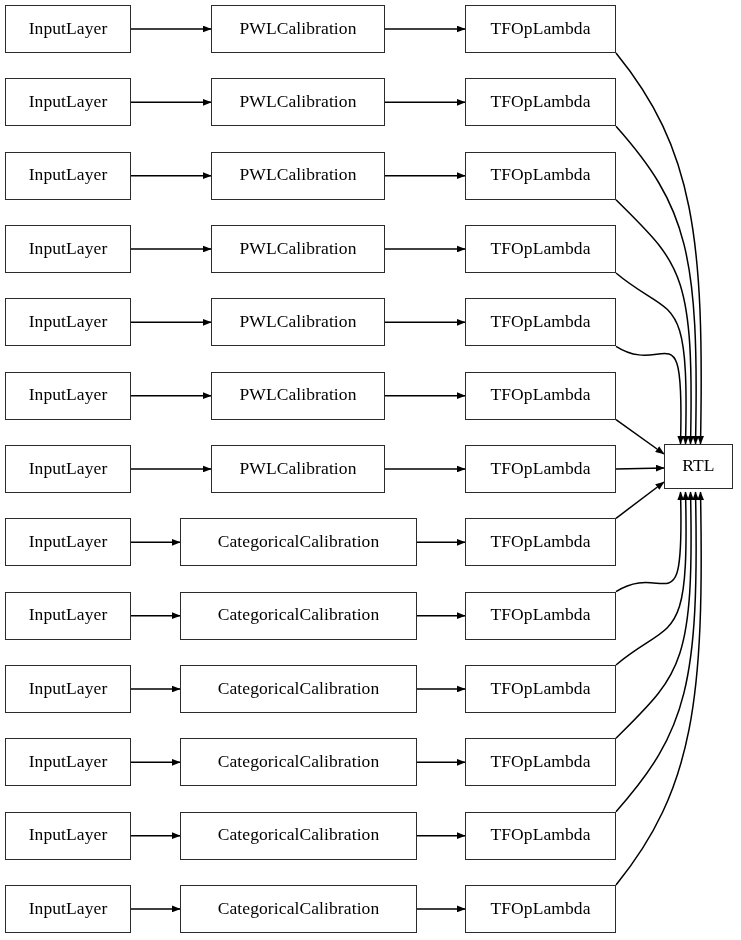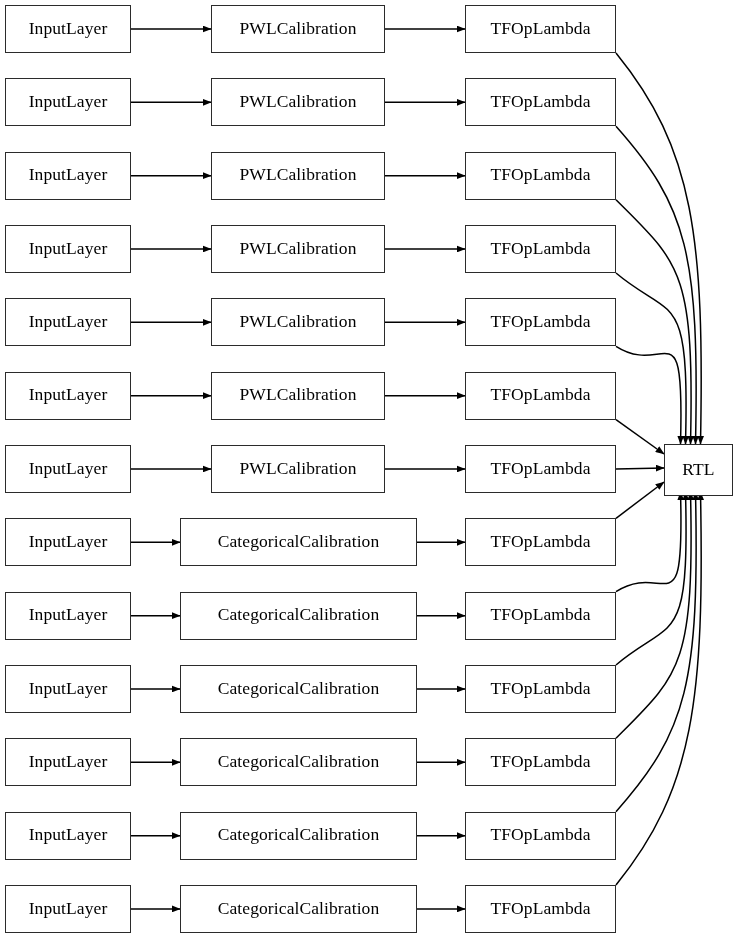--- a/index.html
+++ b/index.html
@@ -220,17 +220,17 @@
         <span class="node-label">TFOpLambda</span>
       </div>
       <div class="node" style="left: 465px; top: 811.63px; width: 151px; height: 48px;">
         <span class="node-label">TFOpLambda</span>
       </div>
       <div class="node" style="left: 465px; top: 884.96px; width: 151px; height: 48px;">
         <span class="node-label">TFOpLambda</span>
       </div>
     </div>
 
-  <div class="node" id="node-rtl" style="left: 664px; top: 444px; width: 69px; height: 52px;">
+  <div class="node" id="node-rtl" style="left: 664px; top: 444px; width: 69px; height: 45px;">
     <span class="node-label">RTL</span>
   </div>
 
 </div>
 
 </body></html>

